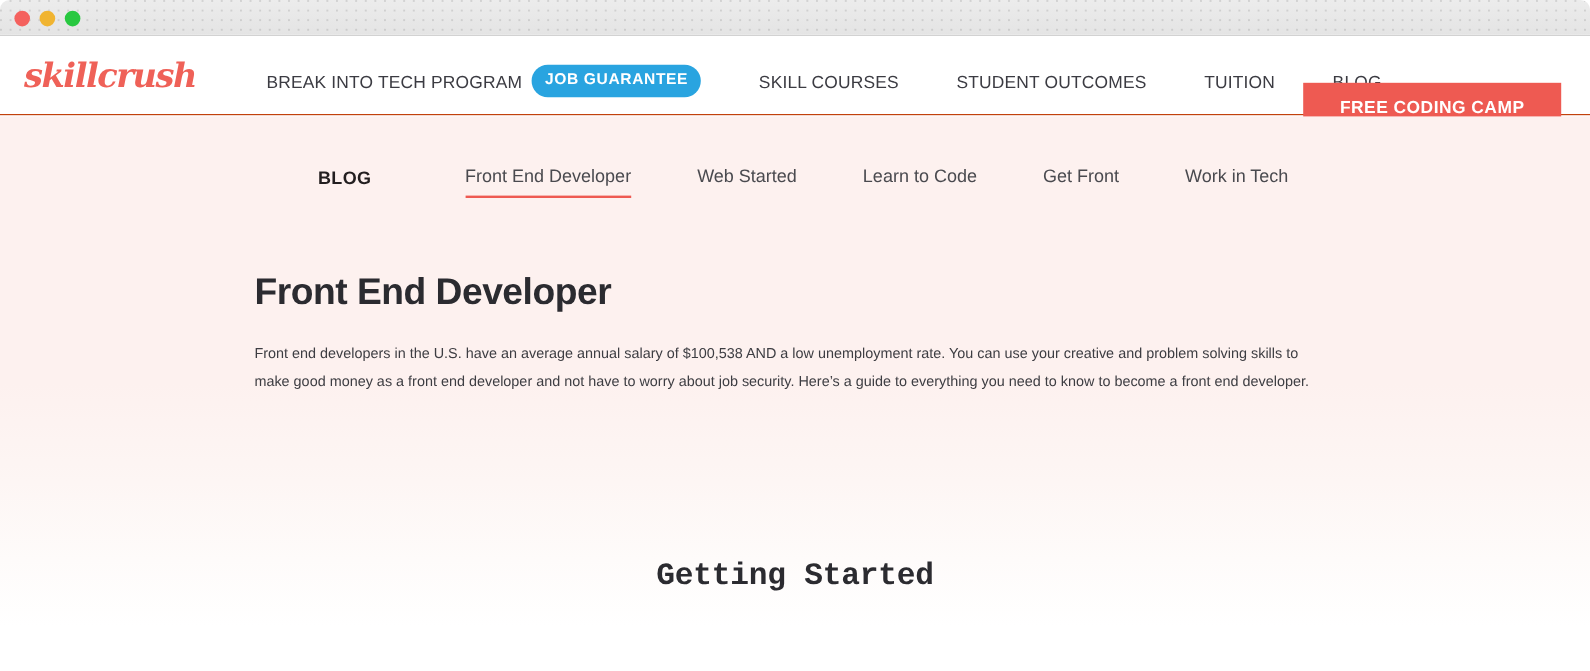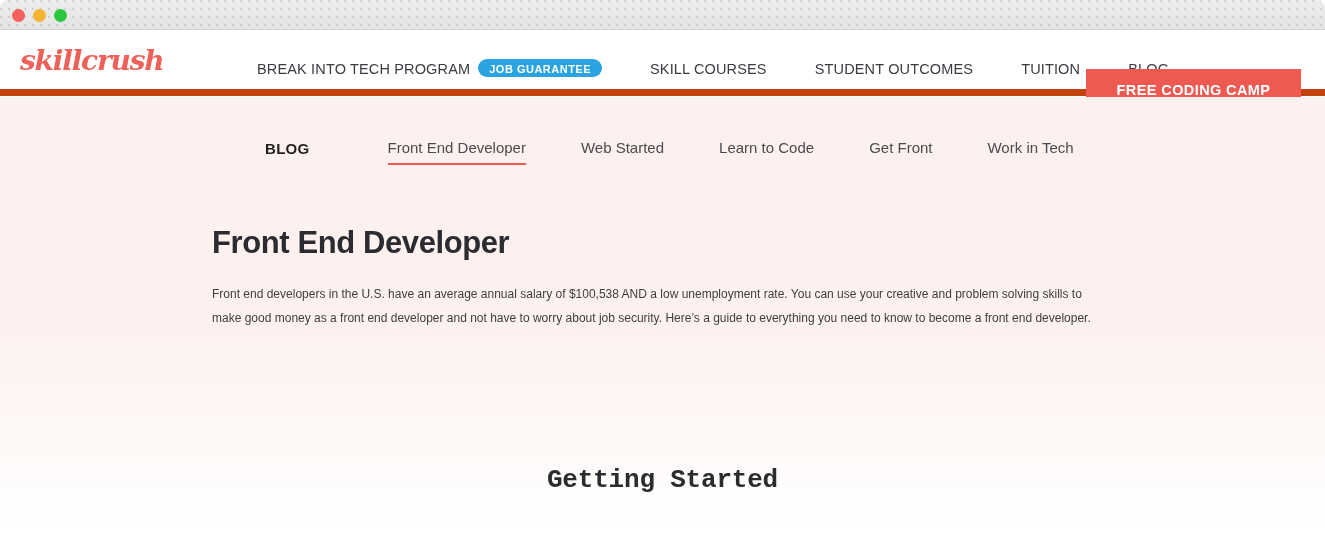--- a/index.html
+++ b/index.html
@@ -43,21 +43,21 @@
   .light.yellow { background: #f0b431; }
   .light.green  { background: #28c840; }
 
   
   .header {
     position: absolute;
     top: 30px; left: 0;
     width: 1325px;
     height: 66px;
     background: #ffffff;
-    border-bottom: 7px solid #c2410c;
+    border-bottom: 1px solid #c2410c;
   }
   .logo {
     position: absolute;
     left: 20px; top: 50%;
     transform: translateY(-50%);
     font-family: "DejaVu Serif", serif;
     font-style: italic;
     font-weight: 700;
     font-size: 28px;
     letter-spacing: -1.2px;
@@ -65,41 +65,40 @@
     white-space: nowrap;
   }
 
   .mainnav {
     position: absolute;
     left: 222px; top: 0;
     height: 77px;
     display: flex;
     align-items: center;
     gap: 0;
-    margin-left: 35px;
   }
   .navlink {
     font-size: 14.5px;
     letter-spacing: 0.15px;
     color: #3b3b42;
     white-space: nowrap;
     text-decoration: none;
     cursor: pointer;
   }
   .nav-break { margin-right: 8px; }
   .nav-gap   { margin-left: 48px; text-align: center; }
 
   .badge {
     display: inline-block;
     background: #29a4e0;
     color: #ffffff;
-    font-size: 11px;
+    font-size: 13px;
     font-weight: 700;
     letter-spacing: 0.5px;
-    padding: 4px 11px 2px;
+    padding: 4px 11px 8px;
     border-radius: 999px;
     vertical-align: middle;
     position: relative;
     top: -1px;
     white-space: nowrap;
   }
 
   .cta {
     position: absolute;
     right: 24px; top: 39px;

